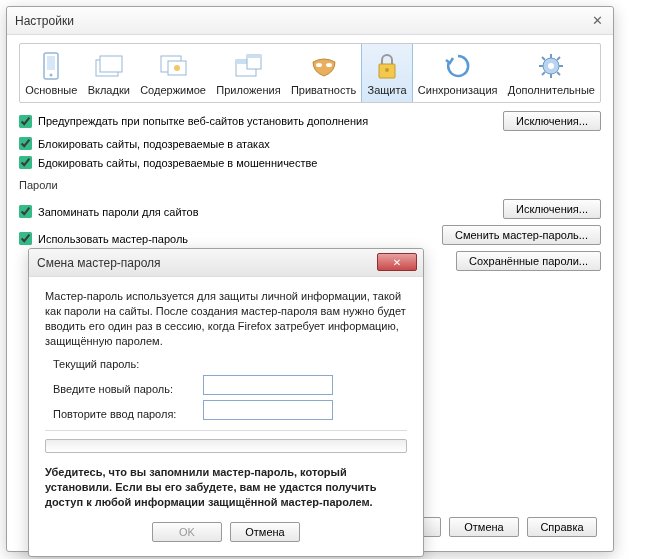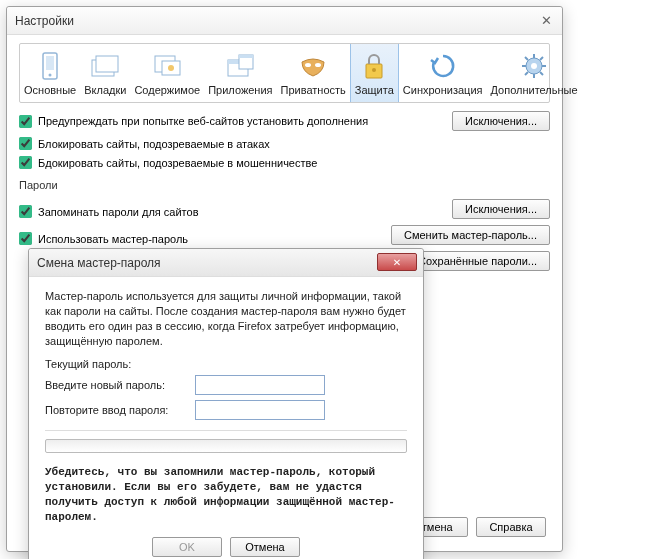--- a/index.html
+++ b/index.html
@@ -4,47 +4,47 @@
 <style>
 * { box-sizing: border-box; margin: 0; padding: 0; font-family: "Segoe UI", Tahoma, sans-serif; font-size: 11px; }
 body { background: #fff; width: 650px; height: 559px; position: relative; overflow: hidden; }
 
 .window { position: absolute; border: 1px solid #a0a0a0; background: #fff; border-radius: 3px; box-shadow: 0 4px 16px rgba(0,0,0,0.2); }
 .titlebar { height: 28px; display: flex; align-items: center; padding: 0 8px; background: linear-gradient(#fdfdfd,#f0f0f0); border-bottom: 1px solid #ddd; border-radius: 3px 3px 0 0; position: relative; }
 .titlebar .title { font-size: 12px; color: #333; }
 .close-x { position: absolute; right: 6px; top: 4px; width: 40px; height: 18px; background: linear-gradient(#e8a0a0,#c94b4b); border: 1px solid #903030; border-radius: 2px; color: #fff; display: flex; align-items: center; justify-content: center; font-size: 10px; cursor: pointer; }
 .plain-x { position: absolute; right: 10px; top: 6px; font-size: 13px; color: #666; cursor: pointer; font-family: Arial; }
 
-.main-window { left: 6px; top: 6px; width: 557px; height: 546px; }
+.main-window { left: 6px; top: 6px; width: 608px; height: 546px; }
 .main-body { padding: 8px 12px 12px; }
 
 .toolbar { display: flex; border: 1px solid #ccc; border-radius: 2px; background: #fff; margin-bottom: 8px; }
 .tool-item { flex: 1 0 auto; text-align: center; padding: 4px 4px 6px; cursor: pointer; }
 .tool-item.active { background: linear-gradient(#e8f1fb,#d6e8f9); border-left: 1px solid #9cc2e8; border-right: 1px solid #9cc2e8; }
 .tool-item .ico { width: 32px; height: 32px; margin: 2px auto 2px; display: flex; align-items: center; justify-content: center; }
 .tool-item .lbl { font-size: 11px; color: #222; white-space: nowrap; }
 
 .row { display: flex; align-items: center; margin: 6px 0; }
 .chk { width: 13px; height: 13px; margin-right: 6px; accent-color: #3b8; }
 .section-label { color: #333; margin-top: 10px; margin-bottom: 4px; }
 .btn { background: linear-gradient(#fdfdfd,#e8e8e8); border: 1px solid #999; border-radius: 2px; padding: 3px 12px; font-size: 11px; cursor: pointer; min-width: 70px; }
 .right-btns { margin-left: auto; }
 .stack-btns { display: flex; flex-direction: column; gap: 6px; align-items: flex-end; }
 .footer-btns { position: absolute; right: 16px; bottom: 14px; display: flex; gap: 8px; }
 
 .dialog { left: 28px; top: 248px; width: 396px; }
 .dialog .body { padding: 12px 16px 14px; color: #222; }
 .desc { line-height: 1.35; margin-bottom: 10px; }
-.form-row { display: flex; align-items: center; margin: 5px 0; }
+.form-row { display: flex; align-items: flex-end; margin: 5px 8px; }
 .form-row label { width: 150px; }
 .txt { border: 1px solid #8aa7cc; height: 20px; width: 130px; padding: 0 4px; font-size: 11px; }
 .txt[readonly] { background: #f5f5f5; color: #888; border-color: #ccc; }
 .sep { border: none; border-top: 1px solid #ddd; margin: 10px 0 8px; }
 .quality-bar { height: 14px; border: 1px solid #bbb; background: linear-gradient(#eee,#fff); border-radius: 2px; margin: 6px 0 12px; }
-.warn { font-weight: bold; line-height: 1.35; margin-bottom: 12px; font-family: Liberation Mono, monospace; }
+.warn { font-weight: bold; line-height: 1.35; margin-bottom: 12px; }
 .dlg-btns { display: flex; justify-content: center; gap: 8px; }
 .dlg-btns .btn[disabled] { color: #999; }
 
 svg { display: block; }
 </style>
 </head>
 <body>
 
 <div class="window main-window">
   <div class="titlebar">

